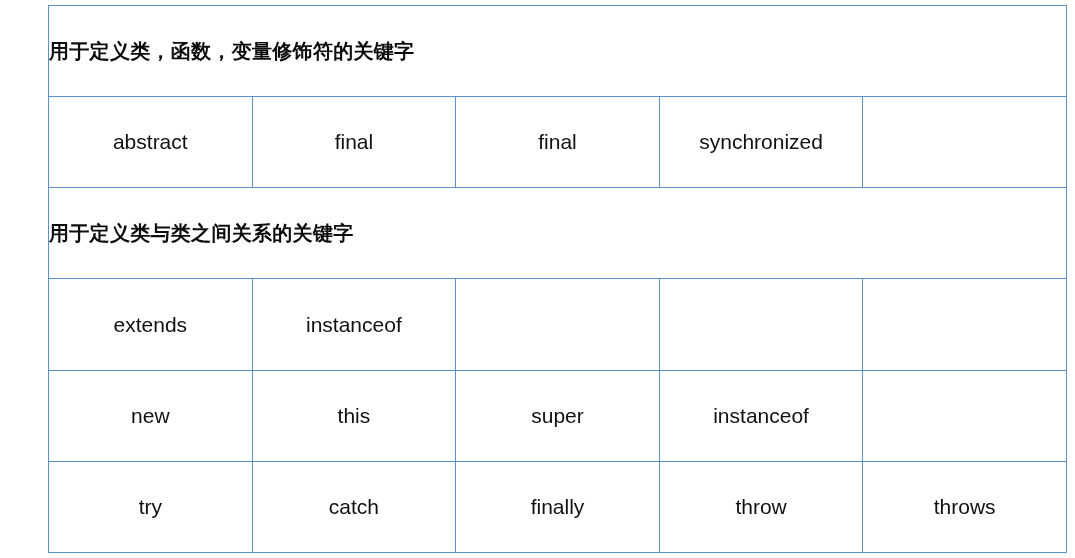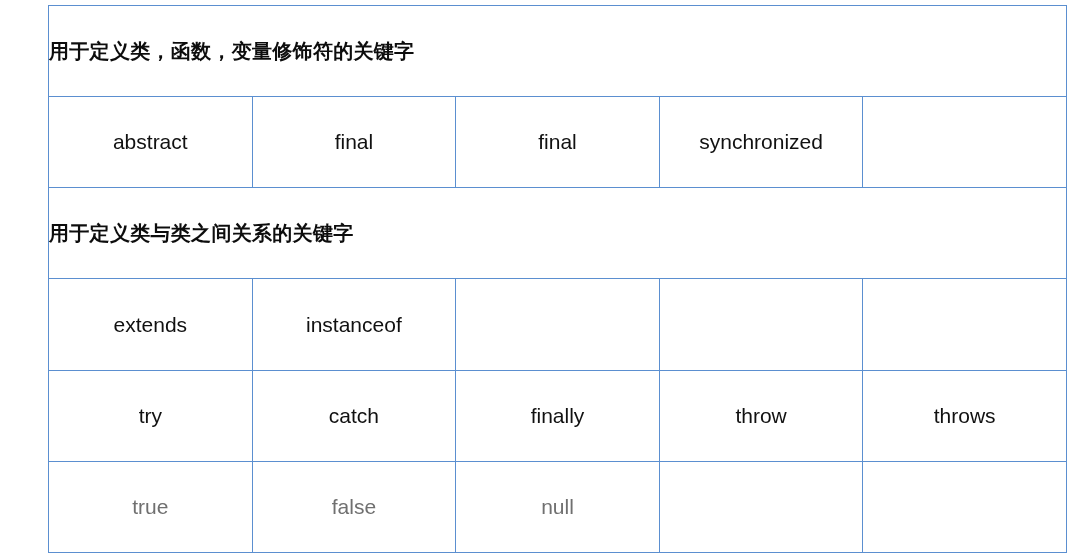--- a/index.html
+++ b/index.html
@@ -81,27 +81,27 @@
         <td colspan="5">用于定义类与类之间关系的关键字</td>
       </tr>
       <tr class="keyword-row">
         <td>extends</td>
         <td>instanceof</td>
         <td class="empty-cell"></td>
         <td class="empty-cell"></td>
         <td class="empty-cell"></td>
       </tr>
       <tr class="keyword-row">
+        <td>new</td>
+        <td>this</td>
+        <td>super</td>
+        <td>instanceof</td>
+        <td class="empty-cell"></td>
+      </tr>
+      <tr class="keyword-row">
         <td>try</td>
         <td>catch</td>
         <td>finally</td>
         <td>throw</td>
         <td>throws</td>
       </tr>
-      <tr class="keyword-row muted">
-        <td>true</td>
-        <td>false</td>
-        <td>null</td>
-        <td class="empty-cell"></td>
-        <td class="empty-cell"></td>
-      </tr>
     </tbody>
 </table>
 
 </body></html>

